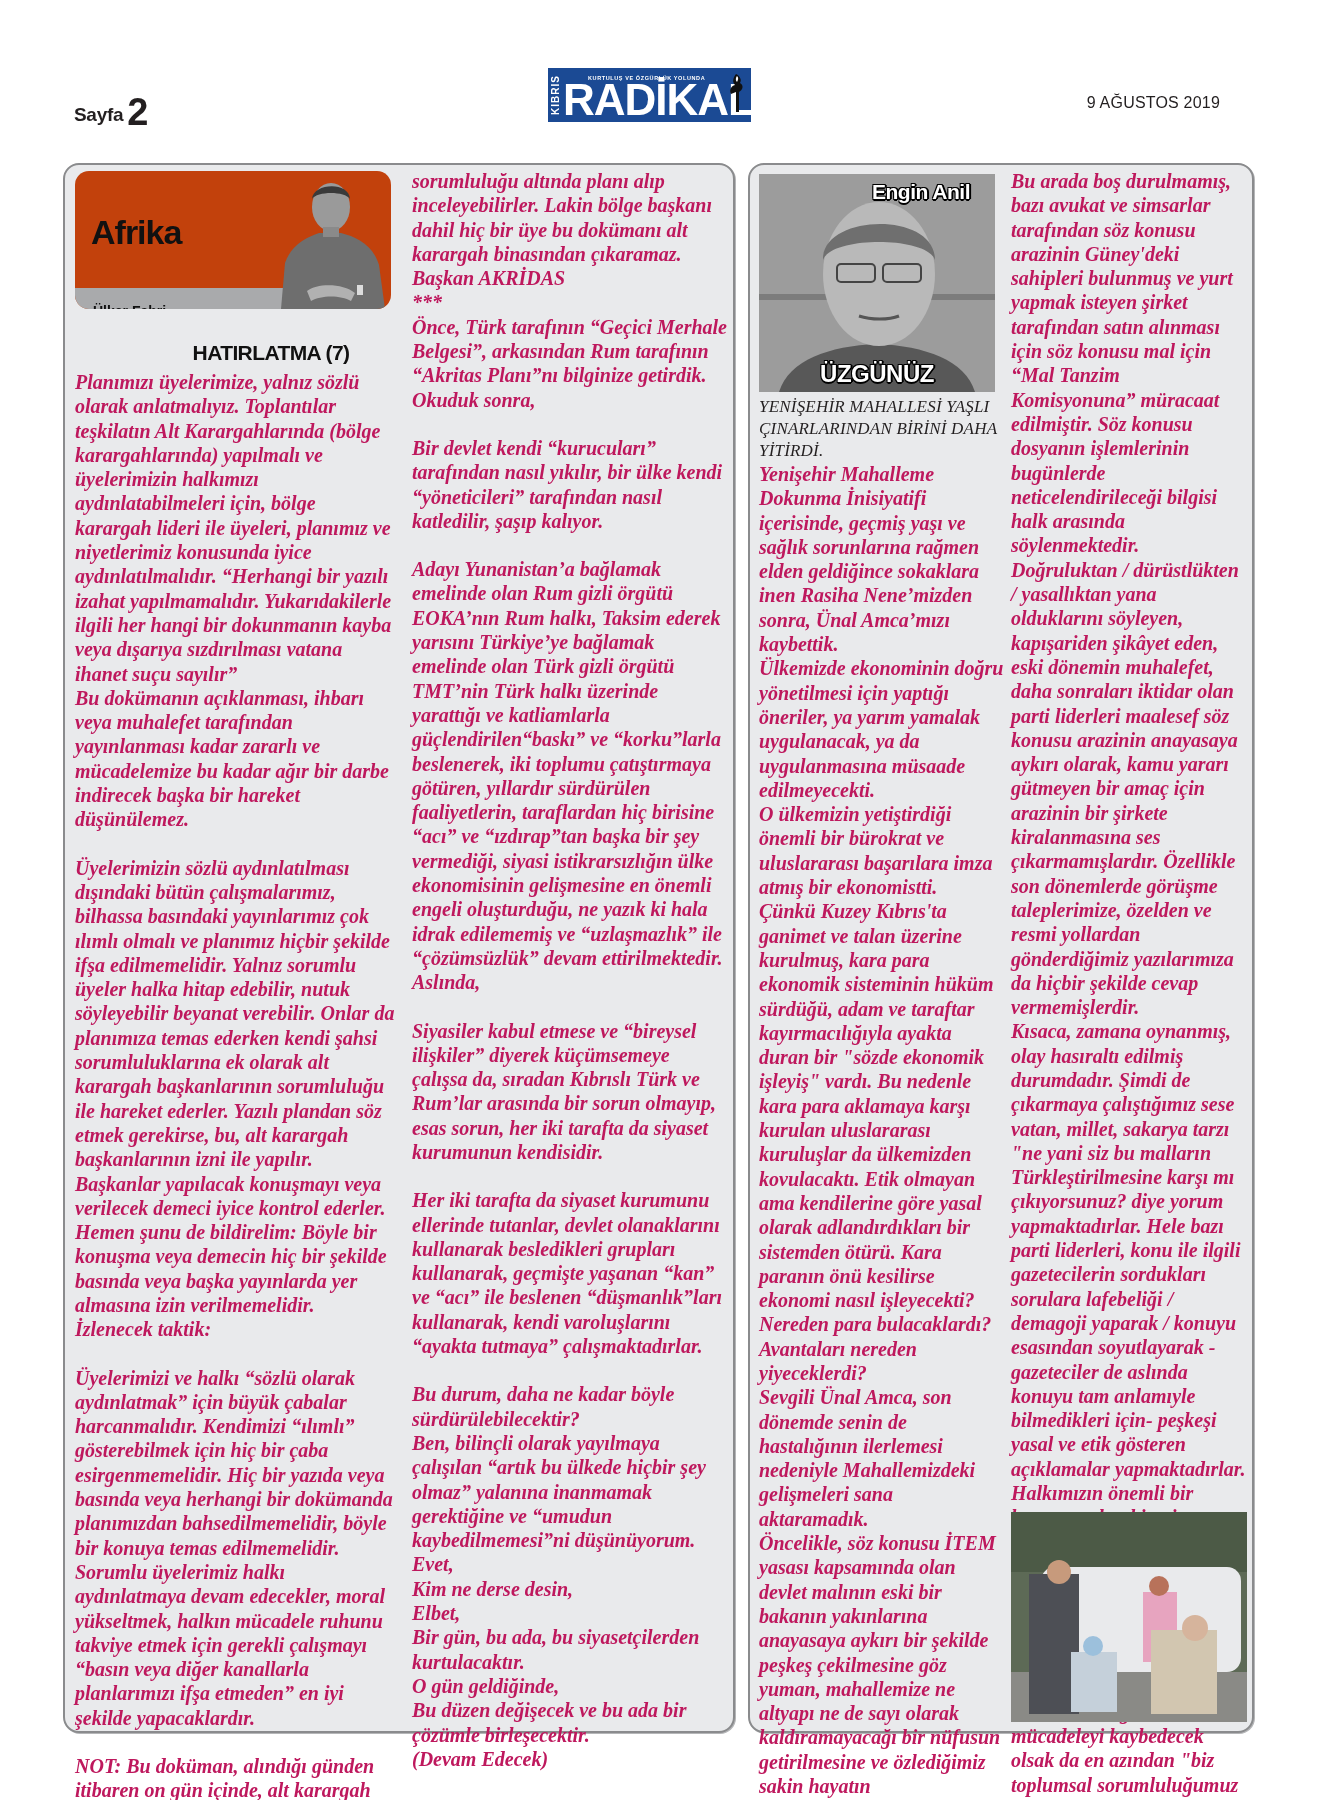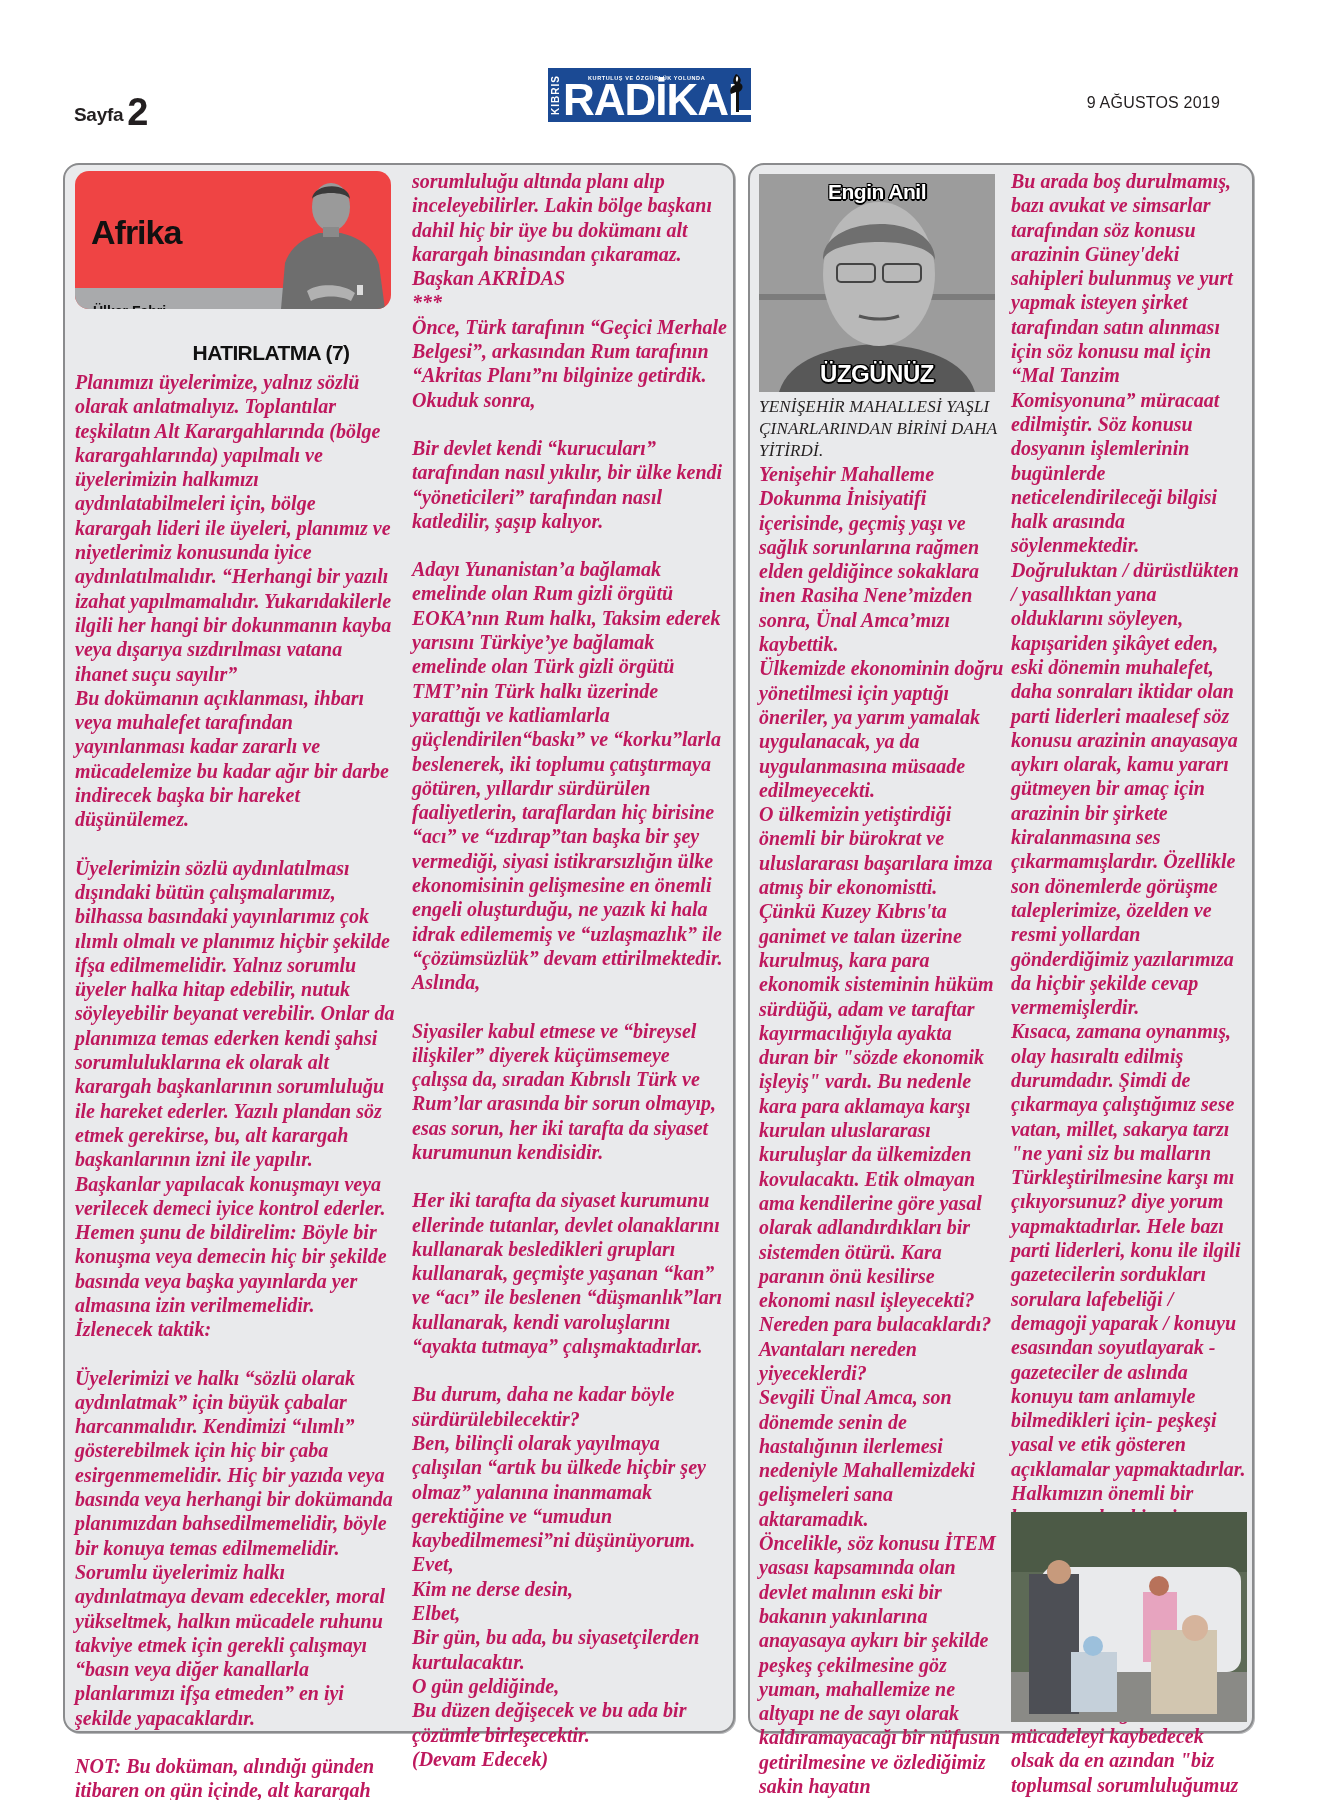--- a/index.html
+++ b/index.html
@@ -21,35 +21,35 @@
   
   .panel { position: absolute; background: #e9eaec; border: 2px solid #8a8b8d; border-radius: 16px; box-shadow: 1px 1px 0 #b5b6b8; }
   .panel-left { left: 63px; top: 163px; width: 668px; height: 1566px; }
   .panel-right { left: 748px; top: 163px; width: 502px; height: 1566px; }
 
   .col { position: absolute; font-style: italic; font-size: 20px; line-height: 24.3px; color: #be185d; font-weight: bold; }
   .col p { margin: 0; }
   .col .gap { height: 24px; }
 
   
-  .col-header { position: absolute; left: 10px; top: 6px; width: 316px; height: 138px; background: #ef4444; border-radius: 14px; overflow: hidden; }
+  .col-header { position: absolute; left: 10px; top: 6px; width: 316px; height: 138px; background: #c2410c; border-radius: 14px; overflow: hidden; }
   .col-header .title { position: absolute; left: 16px; top: 42px; font-family: "Liberation Sans", sans-serif; font-weight: bold; font-size: 34px; letter-spacing: -1px; color: #111; }
   .col-header .name-bar { position: absolute; left: 0; top: 117px; width: 240px; height: 37px; background: #a9aaac; }
   .col-header .name { position: absolute; left: 18px; top: 132px; font-family: "Liberation Sans", sans-serif; font-weight: bold; font-size: 14px; color: #111; }
   .col-header .portrait { position: absolute; left: 196px; top: 4px; width: 118px; height: 134px; }
   .headline { position: absolute; left: 86px; top: 176px; width: 240px; text-align: center; font-family: "Liberation Sans", sans-serif; font-weight: bold; font-size: 21px; letter-spacing: -0.6px; color: #111; }
 
   
   .author-photo { position: absolute; left: 9px; top: 9px; width: 236px; height: 218px; background: #8d8d8d; overflow: hidden; }
   .author-photo .cap-top, .author-photo .cap-bottom {
     position: absolute; width: 100%; text-align: center; font-family: "Liberation Sans", sans-serif; font-weight: bold; color: #fff;
     text-shadow: -1px -1px 0 #000, 1px -1px 0 #000, -1px 1px 0 #000, 1px 1px 0 #000, 0 2px 0 #000, 2px 0 0 #000;
     letter-spacing: -0.5px;
   }
-  .author-photo .cap-top { top: 6px; font-size: 21px; }
+  .author-photo .cap-top { top: 6px; font-size: 21px; margin-left: 44px; }
   .author-photo .cap-bottom { top: 186px; font-size: 24px; }
   .obit-title { position: absolute; left: 9px; top: 231px; width: 240px; font-style: italic; font-size: 17px; line-height: 22px; color: #231f20; letter-spacing: 0.2px; }
   .family-photo { position: absolute; left: 261px; top: 1347px; width: 236px; height: 210px; overflow: hidden; background: #6c7464; }
 </style>
 </head>
 <body>
 
 <div class="page-label">
   <span class="word">Sayfa</span>
   <span class="num">2</span>

